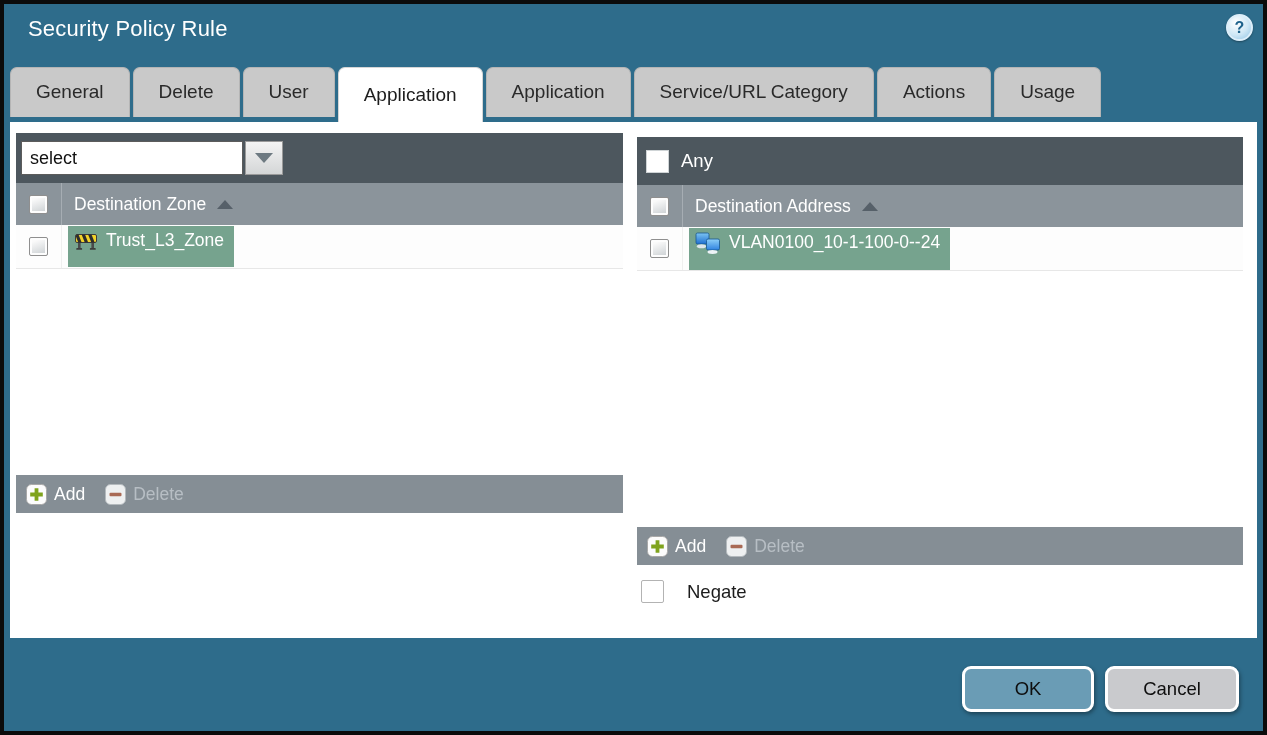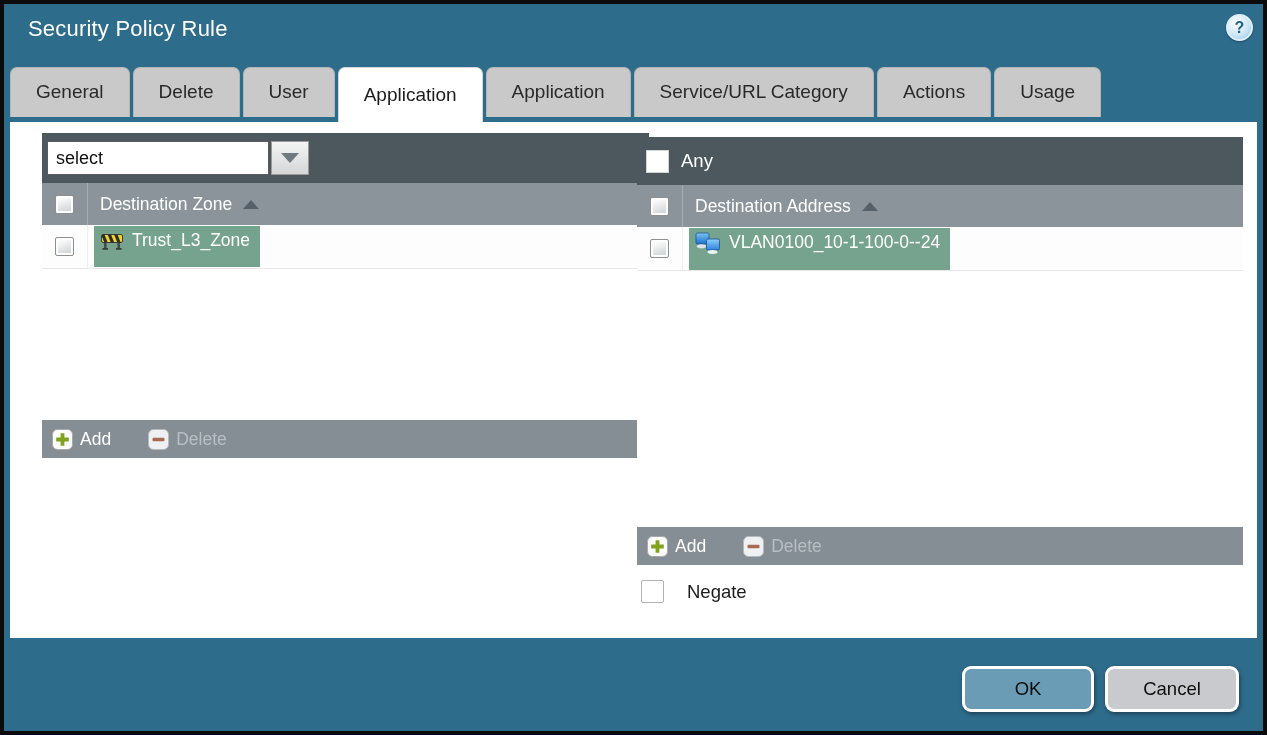--- a/index.html
+++ b/index.html
@@ -31,21 +31,21 @@
     padding: 0 25px; height: 50px; line-height: 48px;
     border: 1px solid #b5b5b5; border-bottom: none;
     border-radius: 7px 7px 0 0; margin-right: 3px; cursor: pointer; white-space: nowrap;
   }
   .tab.active { background: #fff; height: 55px; line-height: 54px; color: #1d1d1d; border-color: #d6d6d6; }
 
   
   .content { position: absolute; left: 10px; top: 122px; width: 1247px; height: 516px; background: #fff; }
 
   .panel { position: absolute; display: flex; flex-direction: column; }
-  .panel-left  { left: 32px;  top: 11px; width: 607px; height: 325px; }
+  .panel-left  { left: 6px;  top: 11px; width: 607px; height: 380px; }
   .panel-right { left: 627px; top: 15px; width: 606px; height: 428px; }
 
   .panel-topbar { background: #4d575e; display: flex; align-items: center; }
   .panel-left  .panel-topbar { height: 50px; padding-left: 5px; }
   .panel-right .panel-topbar { height: 48px; padding-left: 9px; }
 
   .select-input {
     width: 222px; height: 34px; border: 1px solid #5c5c5c; background: #fff;
     font-family: "Liberation Sans", sans-serif; font-size: 18px; color: #111; padding: 0 8px;
   }
@@ -70,21 +70,21 @@
 
   .list { flex: 1; background: #fff; overflow: hidden; }
   .row { height: 44px; display: flex; align-items: center; border-bottom: 1px solid #e7e7e7; background: #fdfdfd; }
   .row .cb-cell { border-right: 1px solid #efefef; }
   .chip {
     display: inline-flex; align-items: center; gap: 8px;
     background: #76a38e; color: #fff; font-size: 17.5px;
     padding: 4px 10px 16px 6px; margin-left: 6px; cursor: pointer; white-space: nowrap;
   }
 
-  .panel-footer { height: 38px; background: #858e95; display: flex; align-items: center; padding-left: 10px; gap: 37px; }
+  .panel-footer { height: 38px; background: #858e95; display: flex; align-items: center; padding-left: 10px; gap: 20px; }
   .footer-btn { display: flex; align-items: center; gap: 7px; cursor: pointer; }
   .footer-btn .flabel { color: #fff; font-size: 17.5px; }
   .footer-btn.disabled { cursor: default; }
   .footer-btn.disabled .flabel { color: #b7bec4; }
 
   .negate-wrap { position: absolute; left: 631px; top: 458px; display: flex; align-items: center; gap: 23px; }
   .negate-checkbox { width: 23px; height: 23px; background: #fff; border: 1px solid #b3b3b3; border-radius: 2px; cursor: pointer; }
   .negate-label { font-size: 18.5px; color: #1c1c1c; }
 
   

